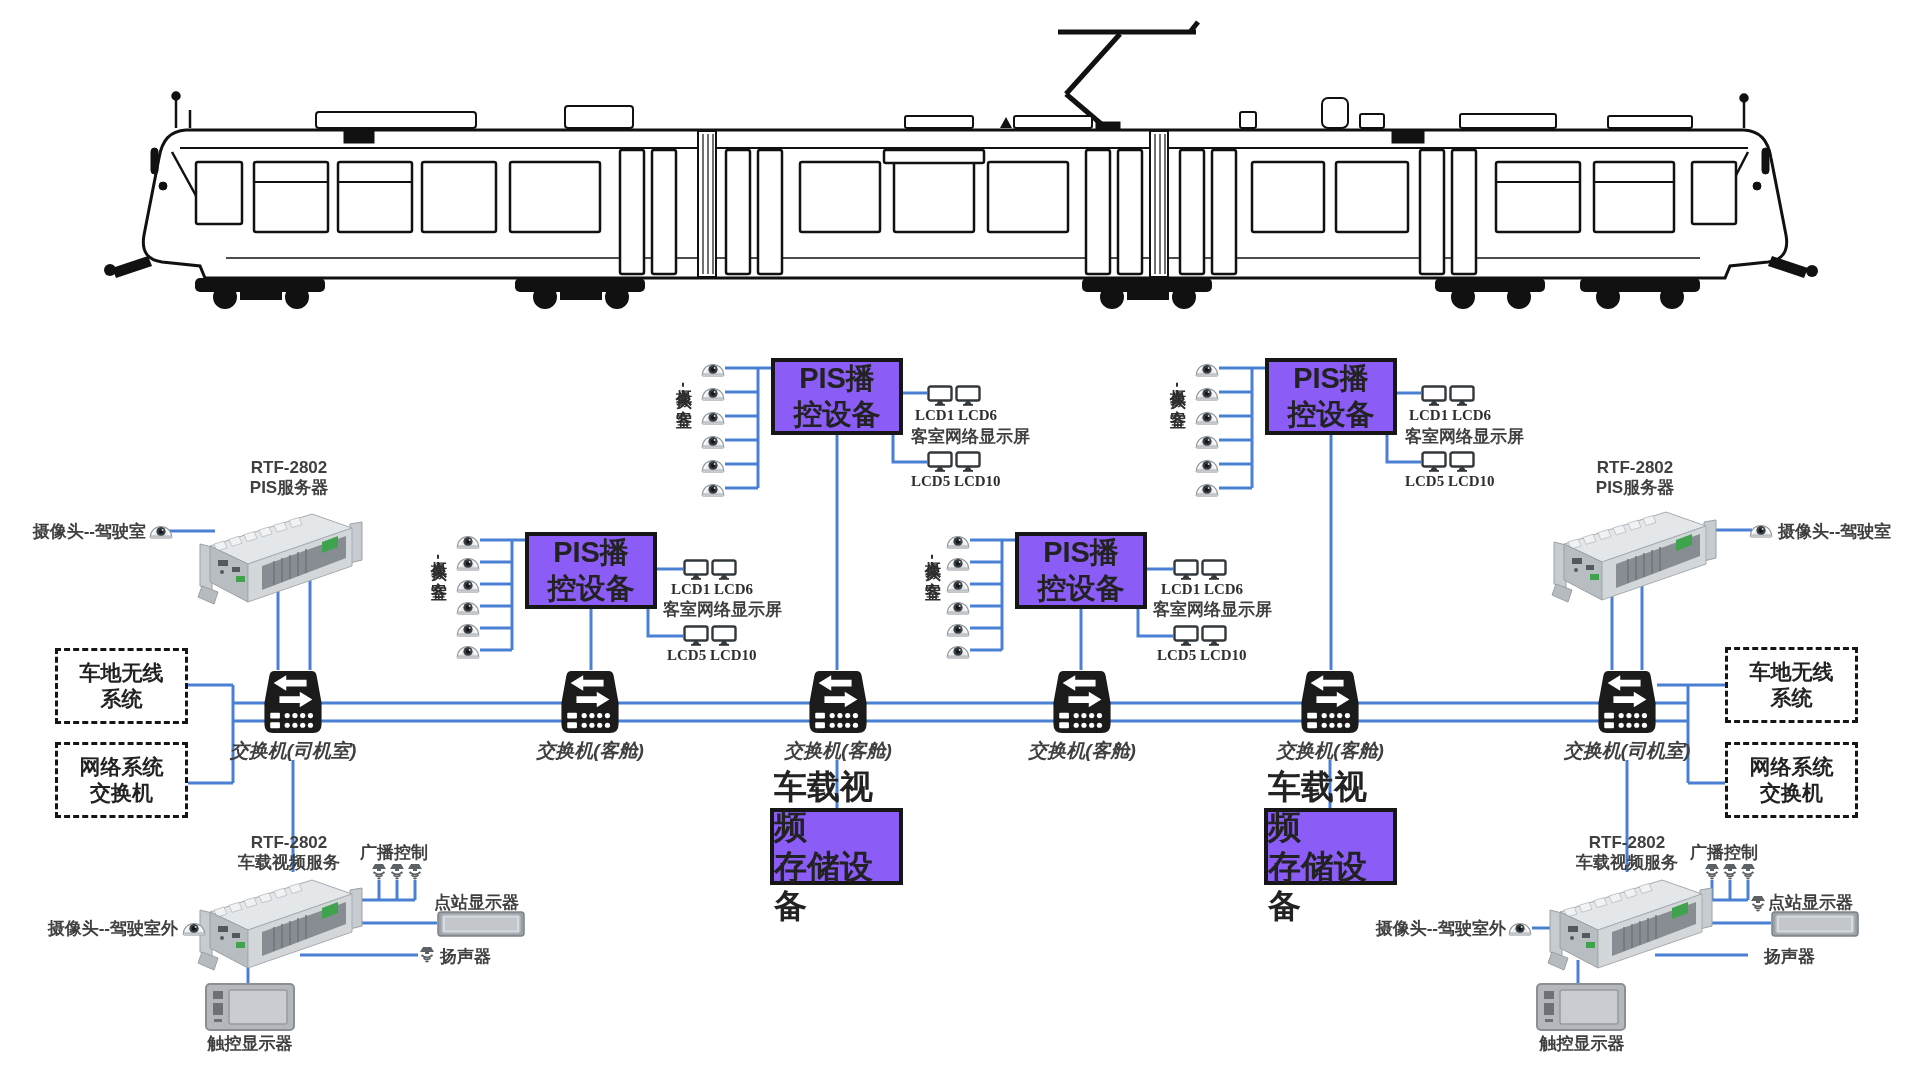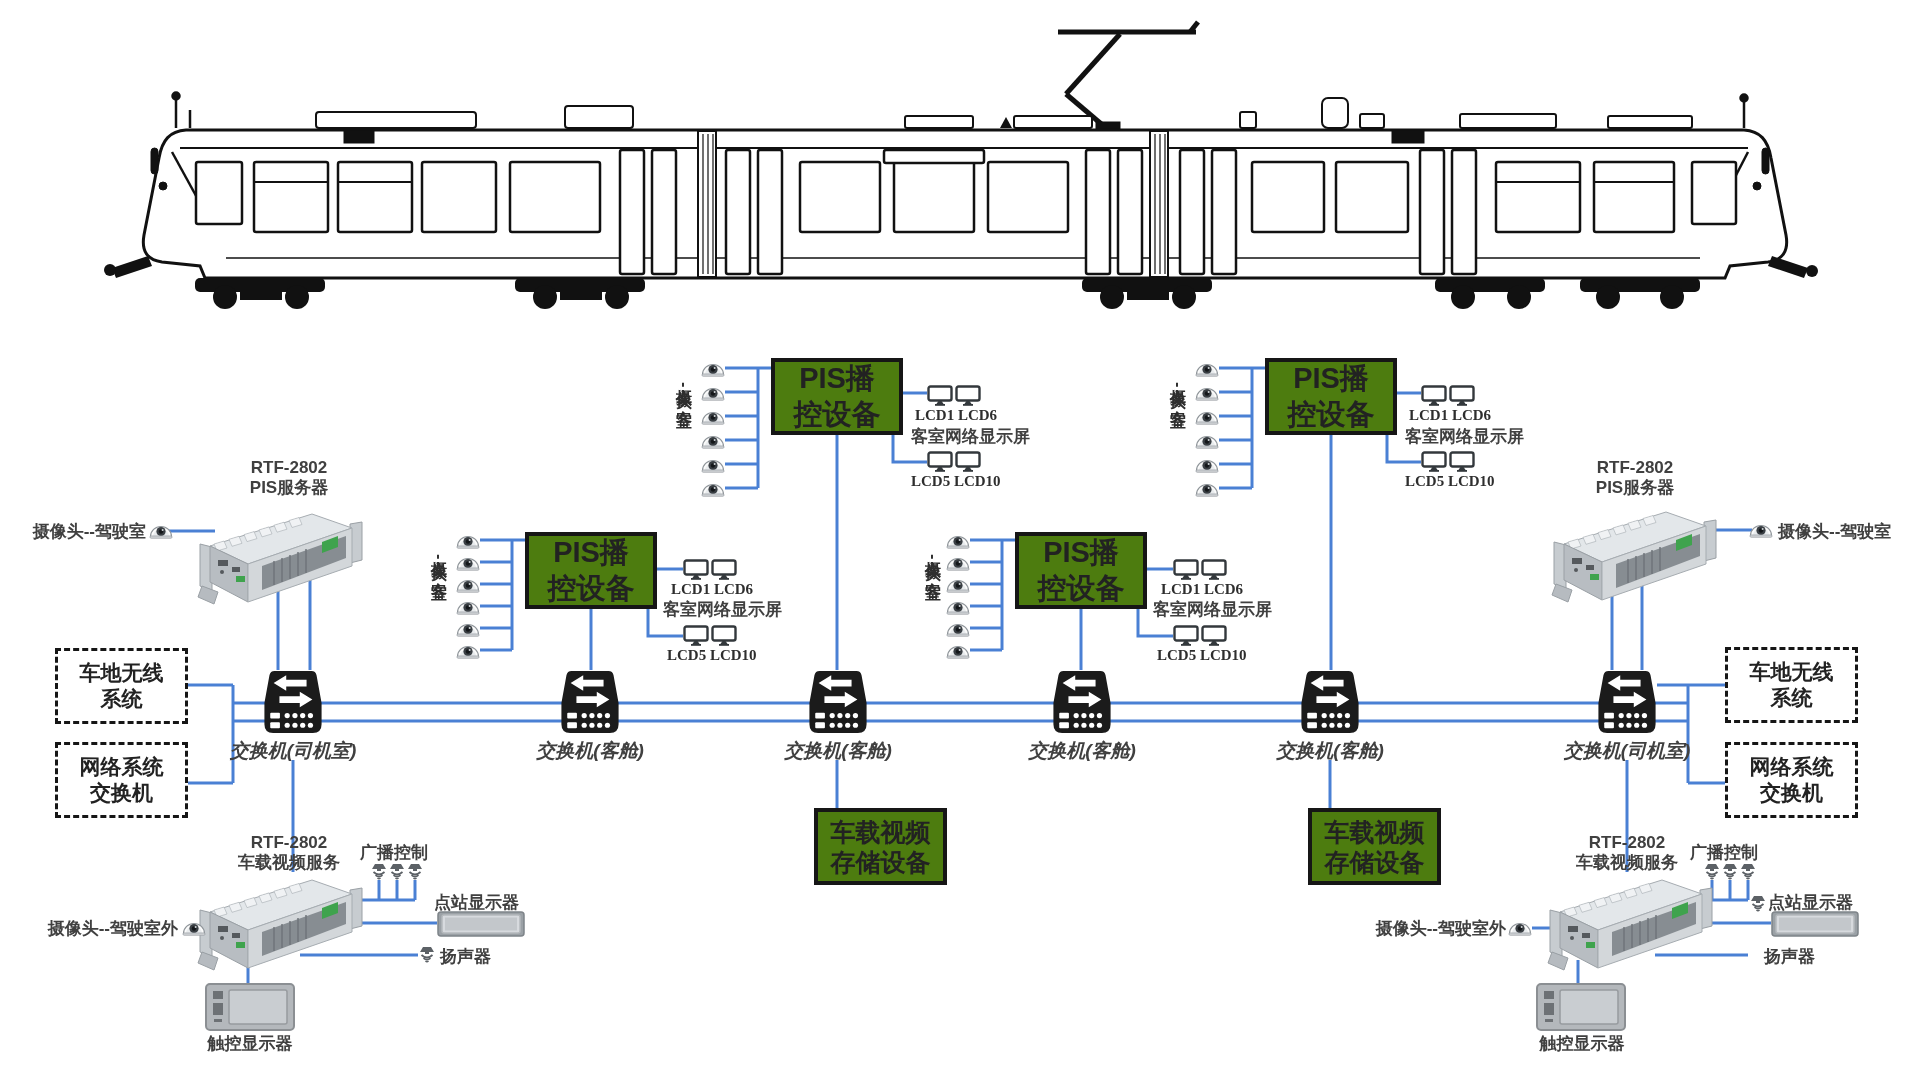--- a/index.html
+++ b/index.html
@@ -3,25 +3,25 @@
 <meta charset="utf-8">
 <title>diagram</title>
 <style>
   html,body{margin:0;padding:0;background:#fff;}
   #canvas{position:relative;width:1920px;height:1080px;background:#fff;overflow:hidden;
           font-family:"Liberation Sans",sans-serif;}
   .abs{position:absolute;}
   .lbl{font-weight:600;font-size:17px;line-height:1.18;color:#404040;white-space:nowrap;}
   .ctr{text-align:center;}
   .rt{text-align:right;}
-  .box-solid{box-sizing:border-box;border:4px solid #161616;background:#4d7c0f;display:flex;
+  .box-solid{box-sizing:border-box;border:4px solid #161616;background:#8b5cf6;display:flex;
              flex-direction:column;align-items:center;justify-content:center;
              font-weight:600;color:#222;}
   .pisbox{font-size:29px;line-height:1.22;}
-  .storagebox{font-size:25px;line-height:1.2;margin-left:44px;}
+  .storagebox{font-size:33px;line-height:1.2;}
   .dashedbox{box-sizing:border-box;border:3px dashed #161616;background:#fff;display:flex;
              flex-direction:column;align-items:center;justify-content:center;
              font-weight:600;color:#222;font-size:21px;line-height:1.22;}
   .vlab{writing-mode:vertical-rl;text-orientation:mixed;font-weight:600;font-size:16px;
         color:#2e2e2e;letter-spacing:2px;line-height:1;}
   .swlbl{font-size:19px;font-style:italic;}
   .lcdlbl{font-weight:600;font-size:15px;color:#2e2e2e;white-space:nowrap;font-family:Liberation Serif, serif;}
   .wm{font-weight:400;font-size:15px;color:#bdbdbd;white-space:nowrap;}
 </style>
 </head>

